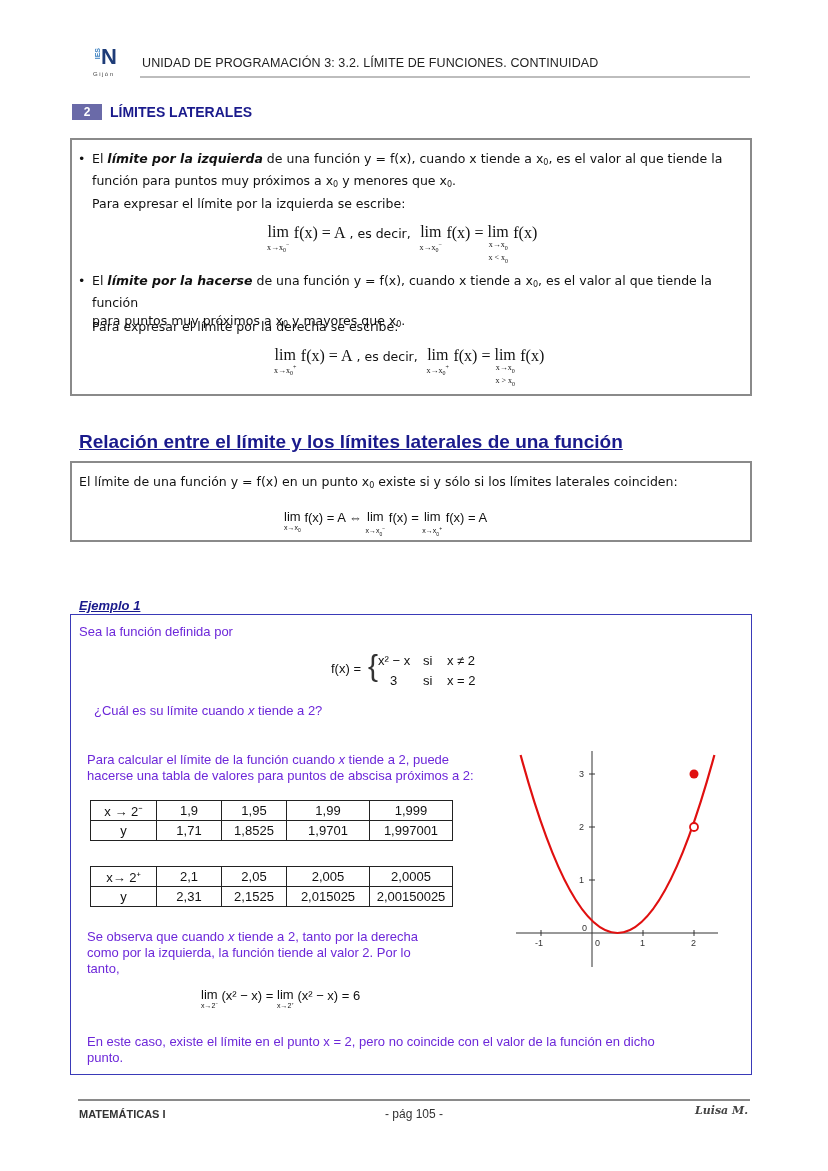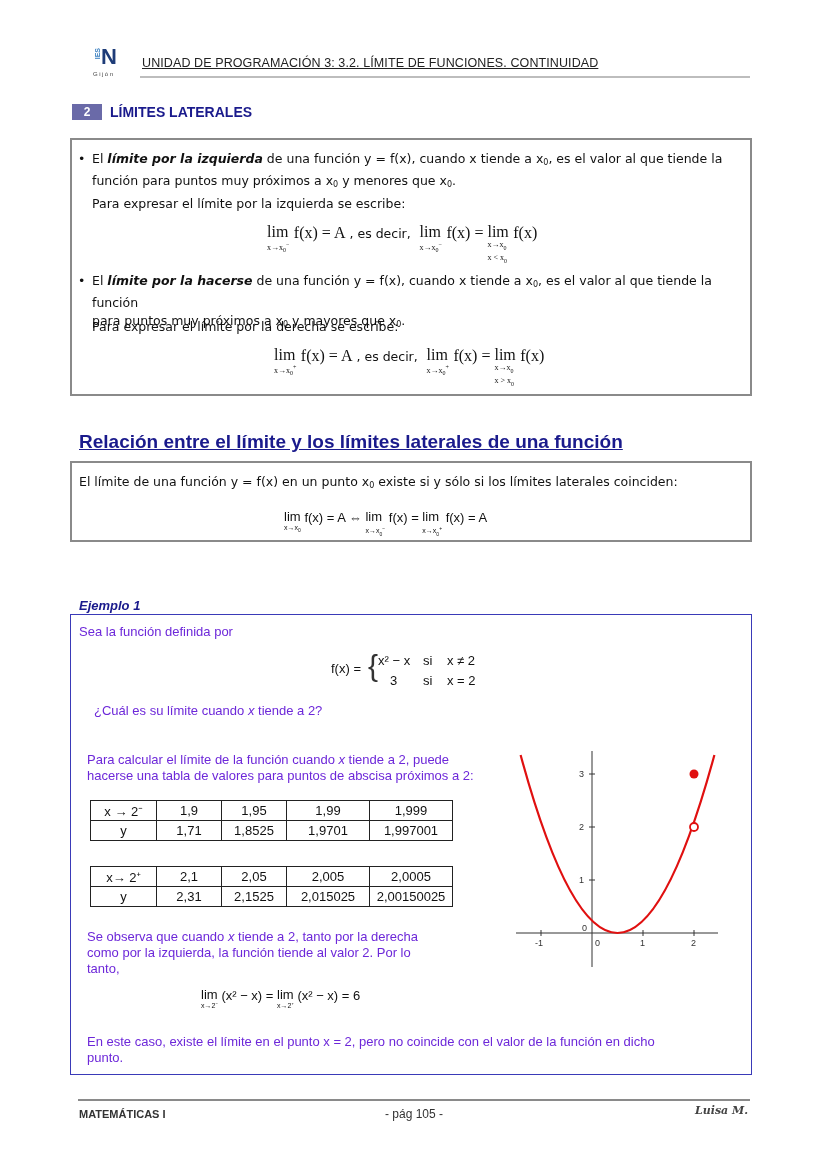--- a/index.html
+++ b/index.html
@@ -2,42 +2,42 @@
 <html><head>
 <meta charset="utf-8">
 <style>
   html, body { margin:0; padding:0; background:#fff; }
   body { width:828px; height:1171px; position:relative; overflow:hidden;
          font-family:"Liberation Sans", sans-serif; color:#111; }
   .abs { position:absolute; }
 
   
   .logo { left:90px; top:47px; width:36px; height:32px; }
-  .header-title { left:142px; top:56px; font-size:12.5px; color:#222; letter-spacing:0.1px;text-decoration:underline; }
+  .header-title { left:142px; top:56px; font-size:12.5px; color:#222; letter-spacing:0.1px; }
   .header-rule { left:140px; top:76px; width:610px; height:2px; background:#bdbdbd; }
 
   .sec-num { left:72px; top:104px; width:30px; height:16px; background:#6a6aa8; color:#fff;
              font-weight:bold; font-size:12px; text-align:center; line-height:16px; }
   .sec-title { left:110px; top:104px; font-size:14px; font-weight:bold; color:#1a1a8c; }
 
   .box { border:2px solid #8a8a8a; box-sizing:border-box; }
   .box1 { left:70px; top:138px; width:682px; height:258px; }
   .p { font-family:"DejaVu Sans", sans-serif; font-size:12.5px; line-height:18px; color:#111; }
   .bullet { position:absolute; left:6px; }
   .sub { font-size:8px; vertical-align:-2px; }
 
-  .lim { display:inline-block; vertical-align:top; }
+  .lim { display:inline-block; text-align:center; vertical-align:top; }
   .lim .w { font-family:"Liberation Serif", serif; font-size:16px; line-height:16px; display:block; }
   .lim .u { font-family:"Liberation Serif", serif; font-size:8px; line-height:9px; display:block; }
   .fx { font-family:"Liberation Serif", serif; font-size:16px; }
 
   .link-title { left:79px; top:431px; font-size:19px; font-weight:bold; color:#1a1a8c; text-decoration:underline; }
   .box2 { left:70px; top:461px; width:682px; height:81px; }
 
-  .ex-title { left:79px; top:598px; font-size:13px; font-weight:bold; font-style:italic; color:#1a1a8c; }
+  .ex-title { left:79px; top:598px; font-size:13px; font-weight:bold; font-style:italic; color:#1a1a8c; text-decoration:underline; }
   .box3 { left:70px; top:614px; width:682px; height:461px; border:1.5px solid #3a3ab8; box-sizing:border-box; }
   .t13 { font-size:13px; line-height:16px; color:#6d28d9; }
 
   table.vt { border-collapse:collapse; font-size:13px; }
   table.vt td { border:1px solid #222; text-align:center; height:19px; padding:0; }
 
   .footer-rule { left:78px; top:1099px; width:672px; height:2px; background:#8a8a8a; }
   .footer-left { left:79px; top:1108px; font-size:11px; font-weight:bold; color:#333; }
   .footer-center { left:385px; top:1107px; font-size:12px; color:#333; }
   .footer-right { left:695px; top:1104px; font-size:11px; font-weight:bold; font-style:italic; color:#444; font-family:"DejaVu Serif", serif; }

